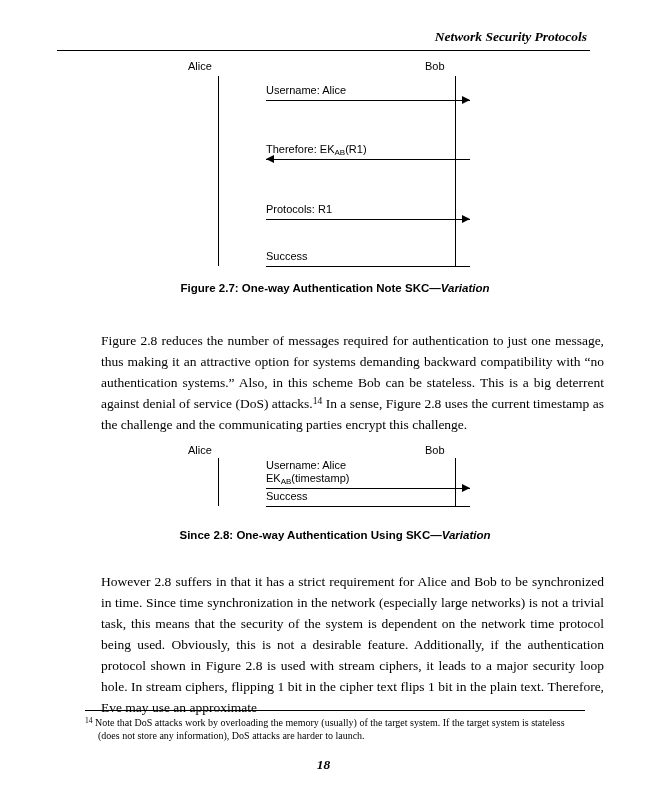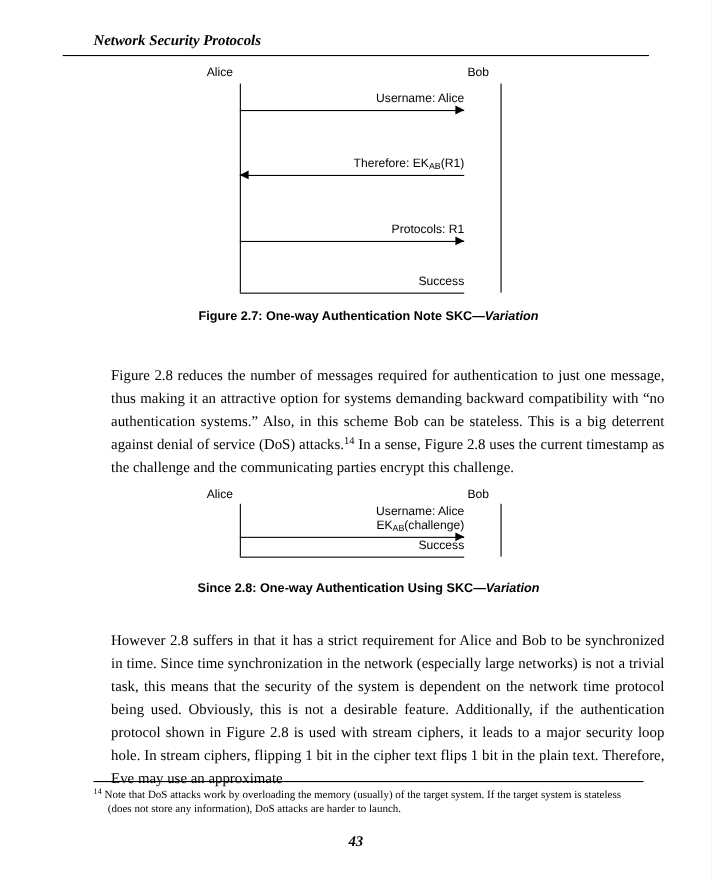--- a/index.html
+++ b/index.html
@@ -9,21 +9,21 @@
     margin:0 auto;
     background:#ffffff;
     font-family:"Liberation Serif", serif;
     color:#000;
     overflow:hidden;
   }
 
   
   .running-head {
     position:absolute; top:29px; left:85px; width:502px;
-    text-align:left;
+    text-align:right;
     font-weight:bold; font-style:italic;
     font-size:13.5px; line-height:16px;
   }
   .head-rule {
     position:absolute; top:50px; left:57px; width:533px;
     border-top:1.5px solid #000; height:0;
   }
 
   
   .diagram {
@@ -35,21 +35,22 @@
   #fig28 { top:444px; height:68px; }
 
   .actor {
     position:absolute; top:0; width:60px;
     text-align:left; line-height:13px;
   }
   .lifeline { position:absolute; width:1px; background:#000; }
 
   .msg {
     position:absolute; left:133px; width:204px;
-    text-align:right;
+    text-align:left;
+    padding-left:48px;
   }
   .msg-label { line-height:13px; }
   .msg-line { position:relative; height:1px; background:#000; margin-top:3px; }
   .ah { position:absolute; top:-4px; width:0; height:0;
         border-top:4px solid transparent; border-bottom:4px solid transparent; }
   .ah-right { right:0; border-left:8px solid #000; }
   .ah-left  { left:0;  border-right:8px solid #000; }
 
   sub.key {
     font-size:8px; line-height:0;
@@ -150,21 +151,21 @@
   </p>
 
   <div class="diagram" id="fig28">
     <div class="actor" style="left:103px">Alice</div>
     <div class="actor" style="left:340px">Bob</div>
     <div class="lifeline" style="left:133px; top:14px; height:48px"></div>
     <div class="lifeline" style="left:370px; top:14px; height:48px"></div>
 
     <div class="msg" style="top:15px">
       <div class="msg-label">Username: Alice</div>
-      <div class="msg-label"><span>EK</span><sub class="key">AB</sub><span>(challenge)</span></div>
+      <div class="msg-label"><span>EK</span><sub class="key">AB</sub><span>(timestamp)</span></div>
       <div class="msg-line">
           <span class="ah ah-right"></span>
         </div>
     </div>
 
     <div class="msg" style="top:46px">
       <div class="msg-label">Success</div>
       <div class="msg-line"></div>
     </div>
   </div>
@@ -173,15 +174,15 @@
     <span>Since 2.8: One-way Authentication Using SKC—</span><span class="cap-em">Variation</span>
   </div>
 
   <p class="body-para" style="top:555px">However 2.8 suffers in that it has a strict requirement for Alice and Bob to be synchronized in time. Since time synchronization in the network (especially large networks) is not a trivial task, this means that the security of the system is dependent on the network time protocol being used. Obviously, this is not a desirable feature. Additionally, if the authentication protocol shown in Figure 2.8 is used with stream ciphers, it leads to a major security loop hole. In stream ciphers, flipping 1 bit in the cipher text flips 1 bit in the plain text. Therefore, Eve may use an approximate</p>
 
   <div class="footnote-rule"></div>
   <div class="footnote">
     <sup>14</sup><span> Note that DoS attacks work by overloading the memory (usually) of the target system. If the target system is stateless (does not store any information), DoS attacks are harder to launch.</span>
   </div>
 
-  <div class="pageno">43</div>
+  <div class="pageno">18</div>
 
 </div>
 
 </body></html>

